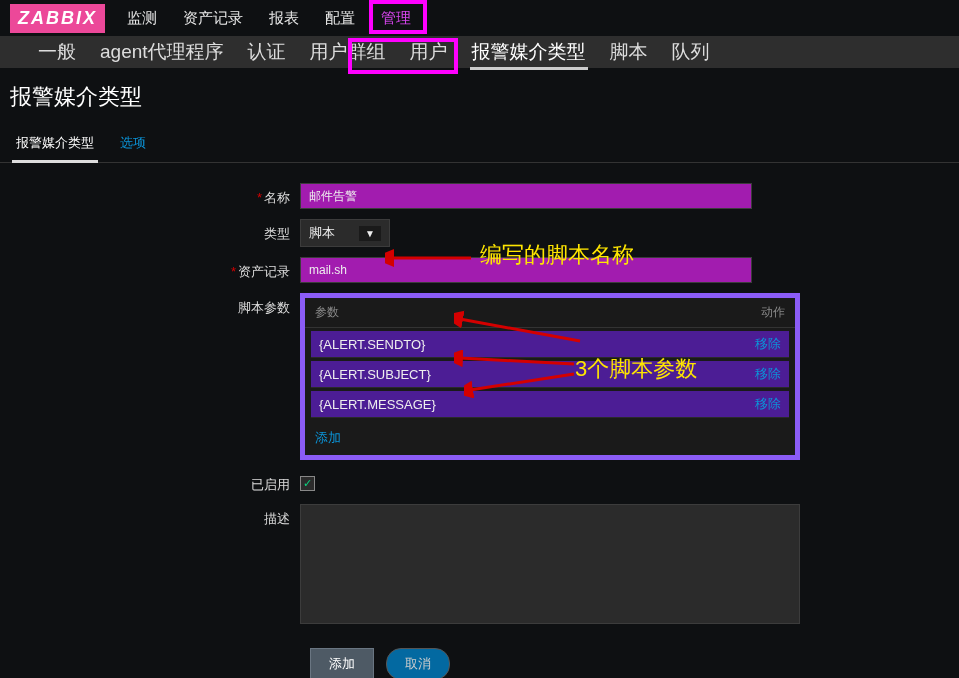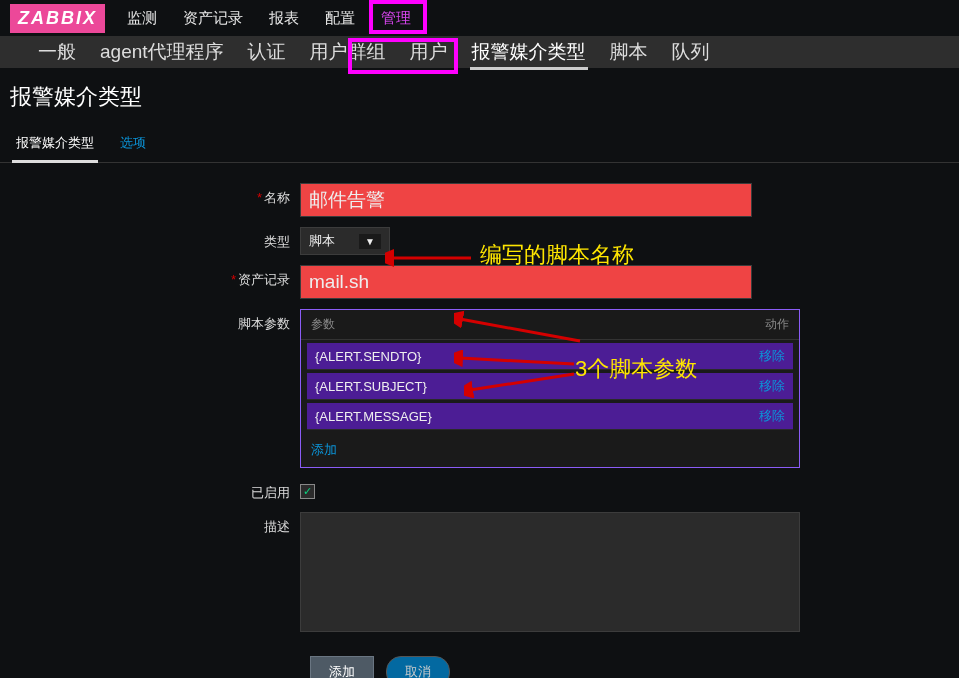--- a/index.html
+++ b/index.html
@@ -100,25 +100,25 @@
   .form-label {
     width: 300px;
     text-align: right;
     padding-right: 10px;
     padding-top: 6px;
     color: #ddd;
     font-size: 13px;
   }
   .req { color: #d40000; margin-right: 2px; }
   .text-input {
-    background: #ef4444;
+    background: #a21caf;
     border: 1px solid #3c3c3c;
     color: #eee;
     padding: 5px 8px;
-    font-size: 19px;
+    font-size: 12px;
     width: 452px;
   }
   .select-wrap {
     background: #2b2b2b;
     border: 1px solid #3c3c3c;
     color: #eee;
     padding: 4px 8px;
     width: 90px;
     display: flex;
     justify-content: space-between;
@@ -126,21 +126,21 @@
     cursor: pointer;
   }
   .select-wrap .caret {
     background: #1a1a1a;
     padding: 2px 6px;
     font-size: 10px;
   }
   
   .params-table {
     width: 500px;
-    border: 1px solid #8b5cf6;
+    border: 5px solid #8b5cf6;
     background: #1a1a1a;
   }
   .params-header, .params-row {
     display: flex;
     align-items: center;
     padding: 6px 10px;
   }
   .params-header {
     color: #888;
     font-size: 12px;

